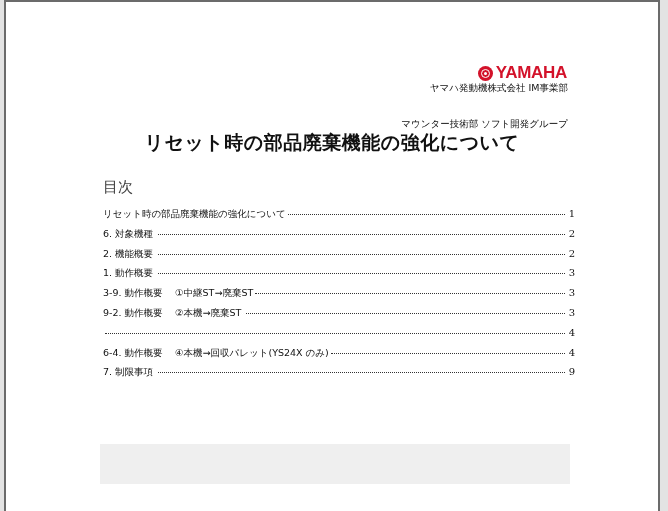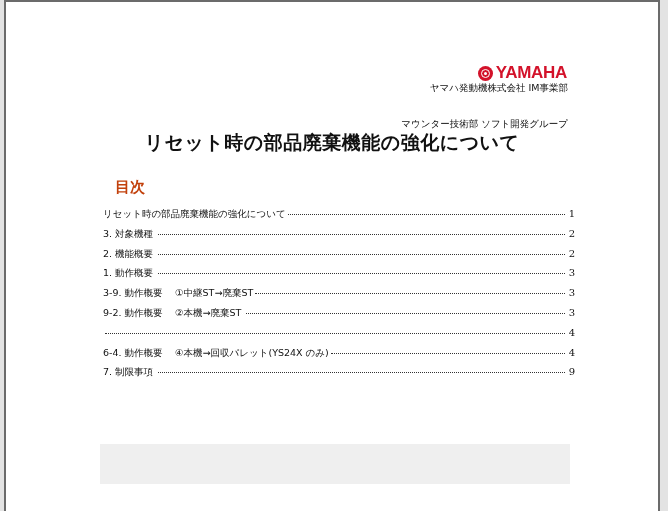--- a/index.html
+++ b/index.html
@@ -48,21 +48,21 @@
   }
   .company.l1 { top: 80px; }
   .company.l2 { top: 94px; margin-top: 22px; }
   .doc-title {
     position: absolute; left: 0; right: 0; top: 128px;
     text-align: center; font-size: 19px; font-weight: bold; color: #111;
     letter-spacing: 0.5px;
   }
   .toc-heading {
     position: absolute; left: 97px; top: 176px;
-    font-size: 15px; font-weight: bold; color: #c2410c; margin-left: 12px;
+    font-size: 15px; font-weight: normal; color: #404040;
   }
   .toc {
     position: absolute; left: 97px; top: 206px; width: 472px;
     list-style: none; margin: 0; padding: 0;
   }
   .toc-row {
     display: flex; align-items: baseline; height: 19.8px;
     font-size: 9.5px; color: #111; cursor: pointer;
   }
   .toc-label { white-space: pre; }
@@ -98,21 +98,21 @@
 
     <div class="toc-heading">目次</div>
 
     <ul class="toc">
       <li class="toc-row">
         <span class="toc-label">リセット時の部品廃棄機能の強化について</span>
         <span class="toc-dots"></span>
         <span class="toc-page">1</span>
       </li>
       <li class="toc-row">
-        <span class="toc-label">3. 対象機種 </span>
+        <span class="toc-label">6. 対象機種 </span>
         <span class="toc-dots"></span>
         <span class="toc-page">2</span>
       </li>
       <li class="toc-row">
         <span class="toc-label">2. 機能概要 </span>
         <span class="toc-dots"></span>
         <span class="toc-page">2</span>
       </li>
       <li class="toc-row">
         <span class="toc-label">1. 動作概要 </span>

